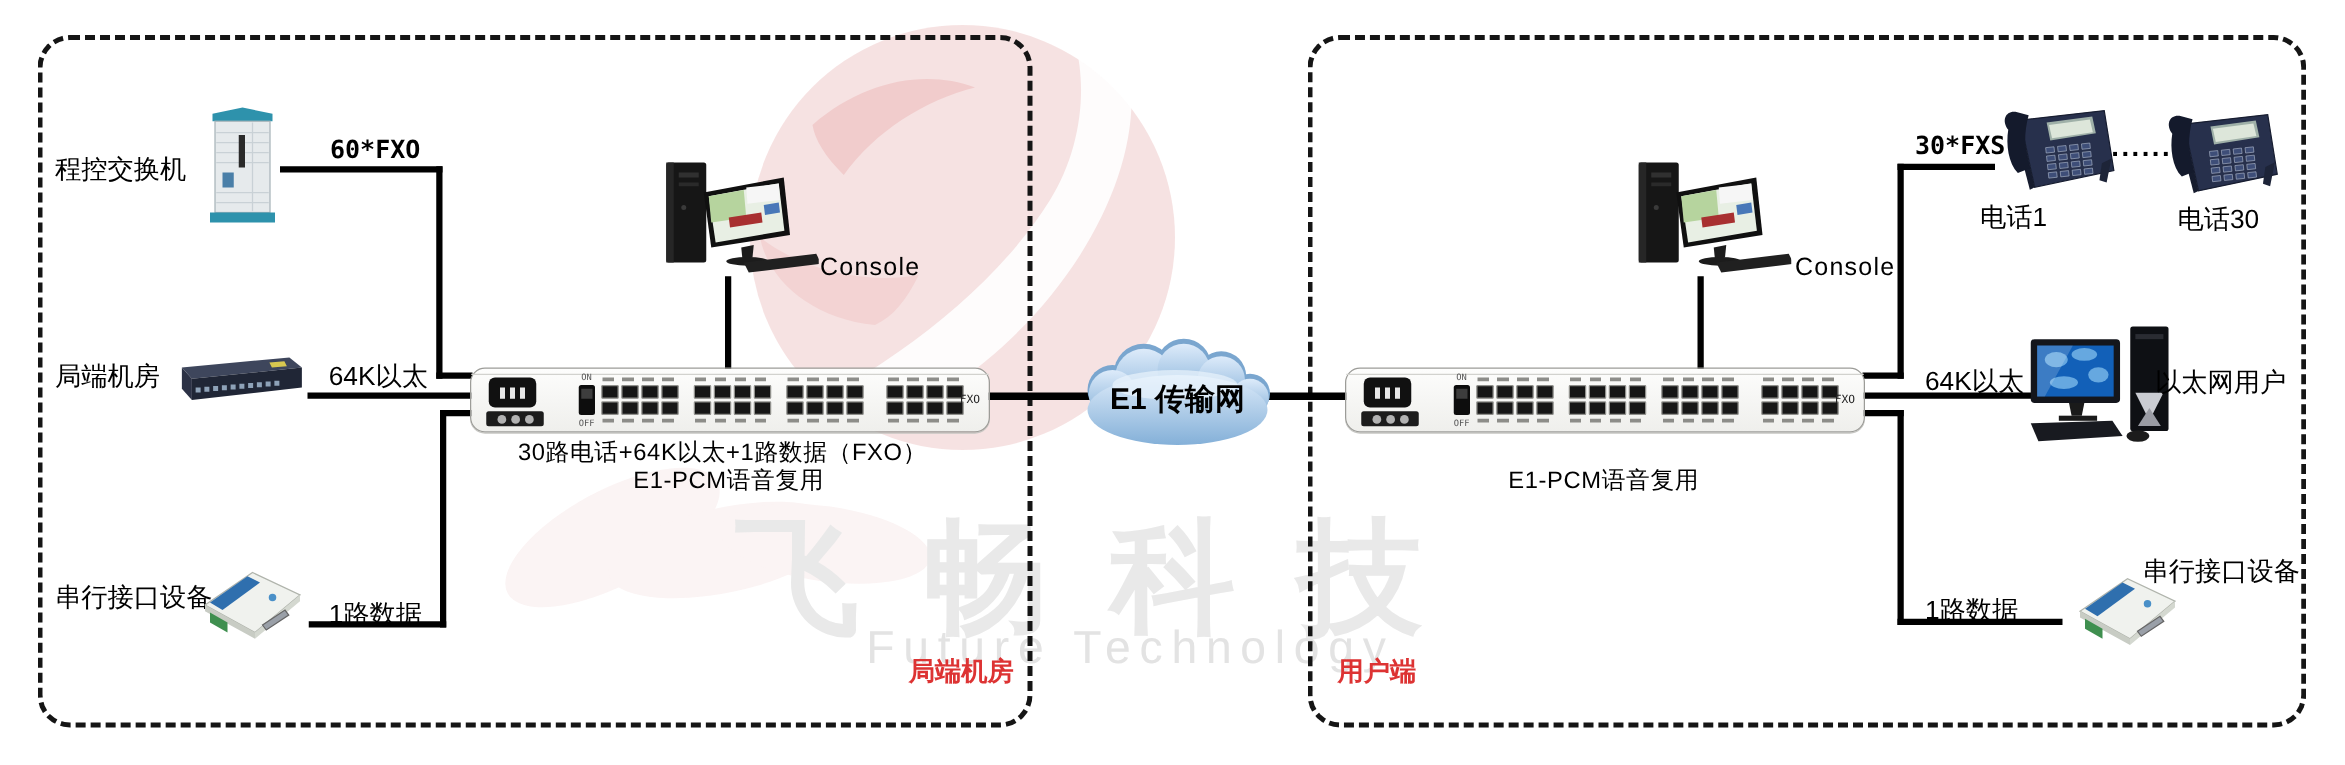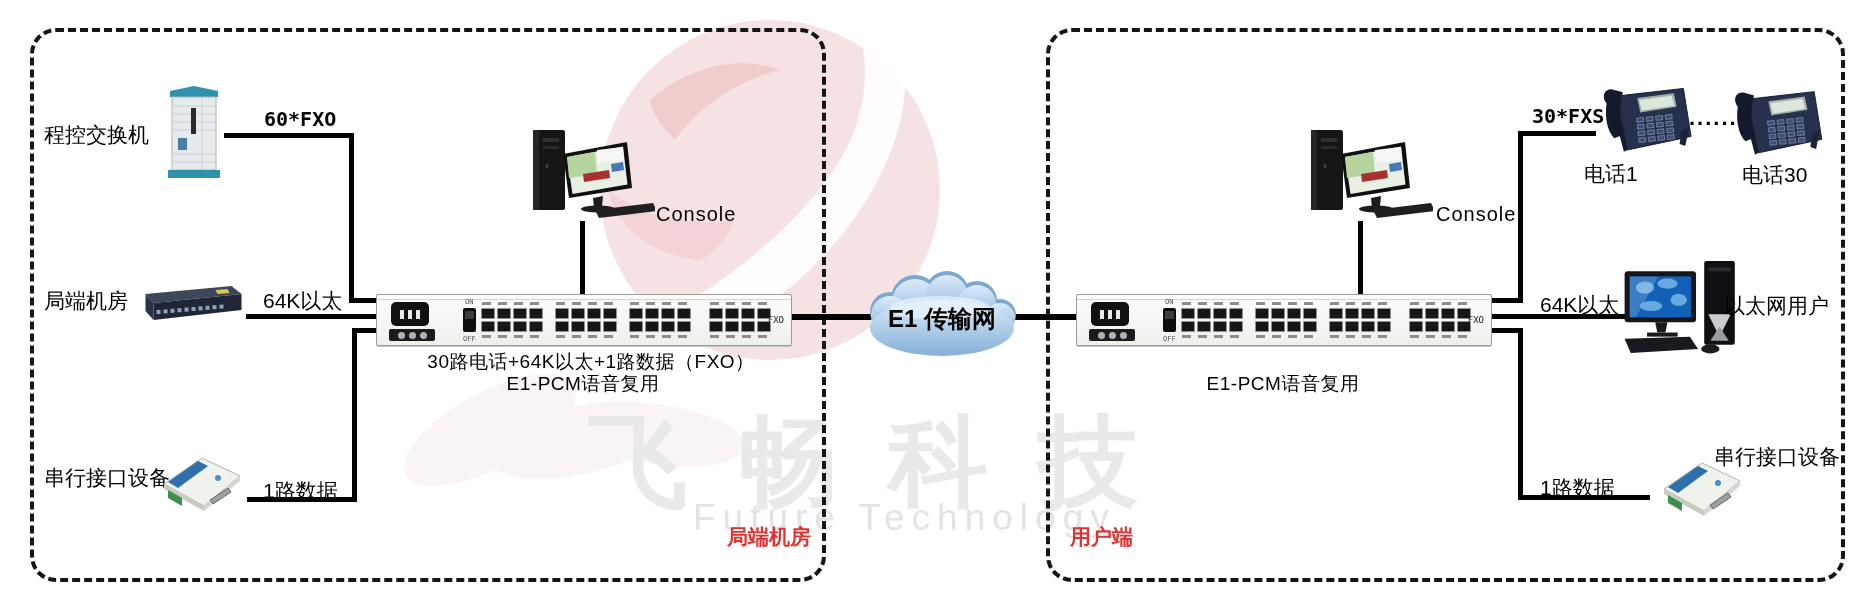--- a/index.html
+++ b/index.html
@@ -15,21 +15,21 @@
   .dots{position:absolute;font-size:22px;font-weight:700;letter-spacing:2px;color:#000}
   .cloud-lbl{position:absolute;text-align:center;font-size:24px;font-weight:600;color:#000}
 
   
   .wm-cn{position:absolute;left:588px;top:396px;font-size:100px;letter-spacing:50px;
          color:#e9e9e9;font-weight:700;white-space:nowrap}
   .wm-en{position:absolute;left:693px;top:497px;font-size:37px;letter-spacing:7px;
          color:#e3e3e3;white-space:nowrap}
 
   
-  .mux{position:absolute;width:414px;height:50px;border:1px solid #9c9c98;border-radius:2px;
+  .mux{position:absolute;width:414px;height:50px;border:1px solid #9c9c98;border-radius:12px;
        background:linear-gradient(#fdfdfc,#efefec);box-shadow:0 1px 0 #c6c6c2}
   .mux:before{content:"";position:absolute;left:0;right:0;top:4px;height:1px;background:#d2d2ce}
   .iec{position:absolute;left:14px;top:7px;width:38px;height:24px;background:#111;border-radius:5px;
        display:flex;align-items:center;justify-content:center;gap:4px}
   .iec i{display:block;width:4px;height:9px;background:#e8e8e8}
   .tblock{position:absolute;left:12px;top:34px;width:46px;height:12px;background:#1c1c1c;border-radius:2px;
           display:flex;align-items:center;justify-content:center;gap:4px}
   .tblock i{display:block;width:7px;height:7px;border-radius:50%;background:#b2b2b2}
   .toggle{position:absolute;left:86px;top:13px;width:13px;height:24px;background:#0d0d0d;border-radius:2px}
   .toggle:after{content:"";position:absolute;left:2px;top:3px;right:2px;height:8px;background:#3d3d3d}
@@ -255,21 +255,21 @@
         <i class="port"></i>
         <i class="port"></i>
         <i class="port"></i>
         <i class="port"></i>
         <i class="port"></i>
         <i class="port"></i>
         <i class="port"></i>
       </div>
     <div class="fxo-tag">FXO</div>
   </div>
-  <div class="cap" style="left:384px;top:349px;width:414px">30路电话+64K以太+1路数据（FXO）</div>
+  <div class="cap" style="left:371px;top:349px;width:414px">30路电话+64K以太+1路数据（FXO）</div>
   <div class="cap" style="left:376px;top:371px;width:414px">E1-PCM语音复用</div>
 
   <div class="zone" style="left:727px;top:523px">局端机房</div>
 
   <div class="ln" style="left:1518px;top:131px;width:78px;height:5px"></div>
   <div class="ln" style="left:1518px;top:131px;width:5px;height:172px"></div>
   <div class="ln" style="left:1490px;top:298px;width:33px;height:5px"></div>
   <div class="ln" style="left:1490px;top:314px;width:145px;height:5px"></div>
   <div class="ln" style="left:1490px;top:328px;width:33px;height:5px"></div>
   <div class="ln" style="left:1518px;top:328px;width:5px;height:172px"></div>

